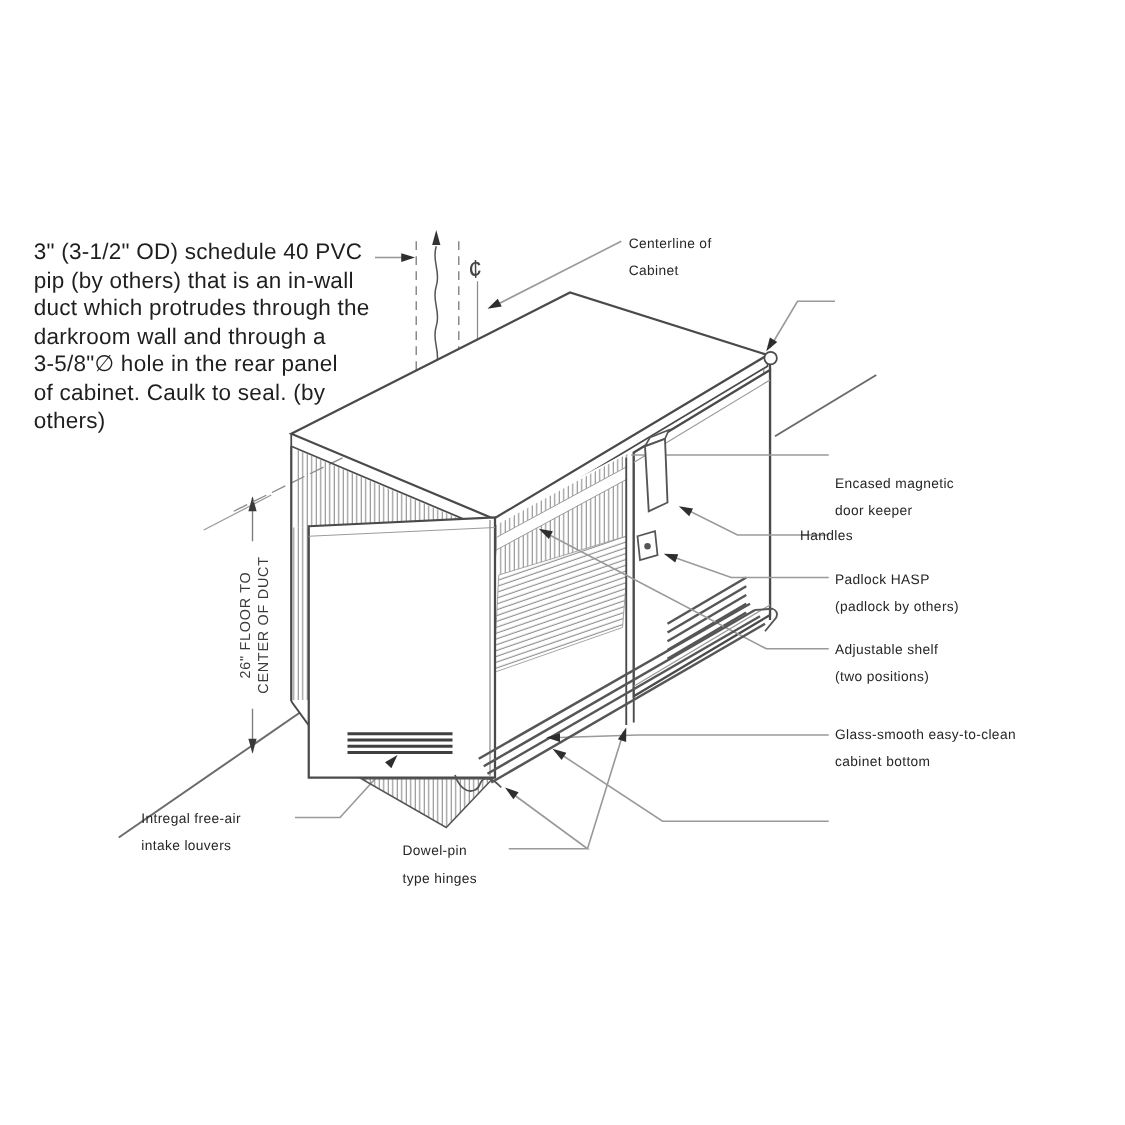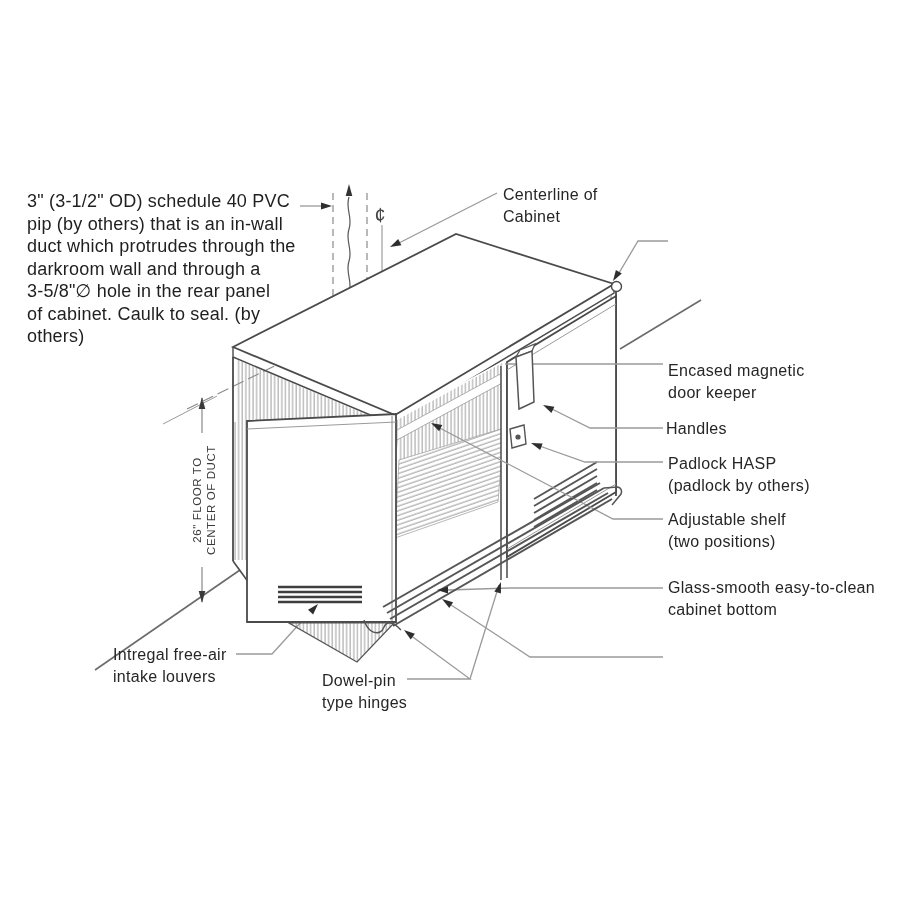--- a/index.html
+++ b/index.html
@@ -2,21 +2,21 @@
 <html><head>
 <meta charset="utf-8">
 <style>
   html,body{margin:0;padding:0;background:#ffffff;}
   .stage{
     position:relative;width:900px;height:900px;background:#ffffff;overflow:hidden;
     font-family:"Liberation Sans","DejaVu Sans",sans-serif;color:#2a2a2a;
   }
   .stage svg{position:absolute;left:0;top:0;}
   .lbl{
-    position:absolute;white-space:pre-line;font-size:16px;line-height:22px;
+    position:absolute;white-space:pre-line;font-size:11px;line-height:22px;
     letter-spacing:.3px;color:#262626;
   }
   .para{
     position:absolute;white-space:pre-line;font-size:18px;line-height:22.5px;
     letter-spacing:.2px;color:#1f1f1f;width:305px;
   }
   .dim-text{
     position:absolute;left:204px;top:500px;
     transform:translate(-50%,-50%) rotate(-90deg);
     font-size:11.5px;line-height:14px;letter-spacing:.6px;color:#3a3a3a;
@@ -166,24 +166,24 @@
 duct which protrudes through the
 darkroom wall and through a
 3-5/8"∅ hole in the rear panel
 of cabinet. Caulk to seal. (by
 others)</div>
 
   <div class="lbl" style="left:503px;top:184px">Centerline of
 Cabinet</div>
 
 
-  <div class="lbl" style="left:668px;top:360px">Encased magnetic
+  <div class="lbl" style="left:668px;top:376px">Encased magnetic
 door keeper</div>
 
-  <div class="lbl" style="left:666px;top:418px">Handles</div>
+  <div class="lbl" style="left:640px;top:418px">Handles</div>
 
   <div class="lbl" style="left:668px;top:453px">Padlock HASP
 (padlock by others)</div>
 
   <div class="lbl" style="left:668px;top:509px">Adjustable shelf
 (two positions)</div>
 
   <div class="lbl" style="left:668px;top:577px">Glass-smooth easy-to-clean
 cabinet bottom</div>
 

